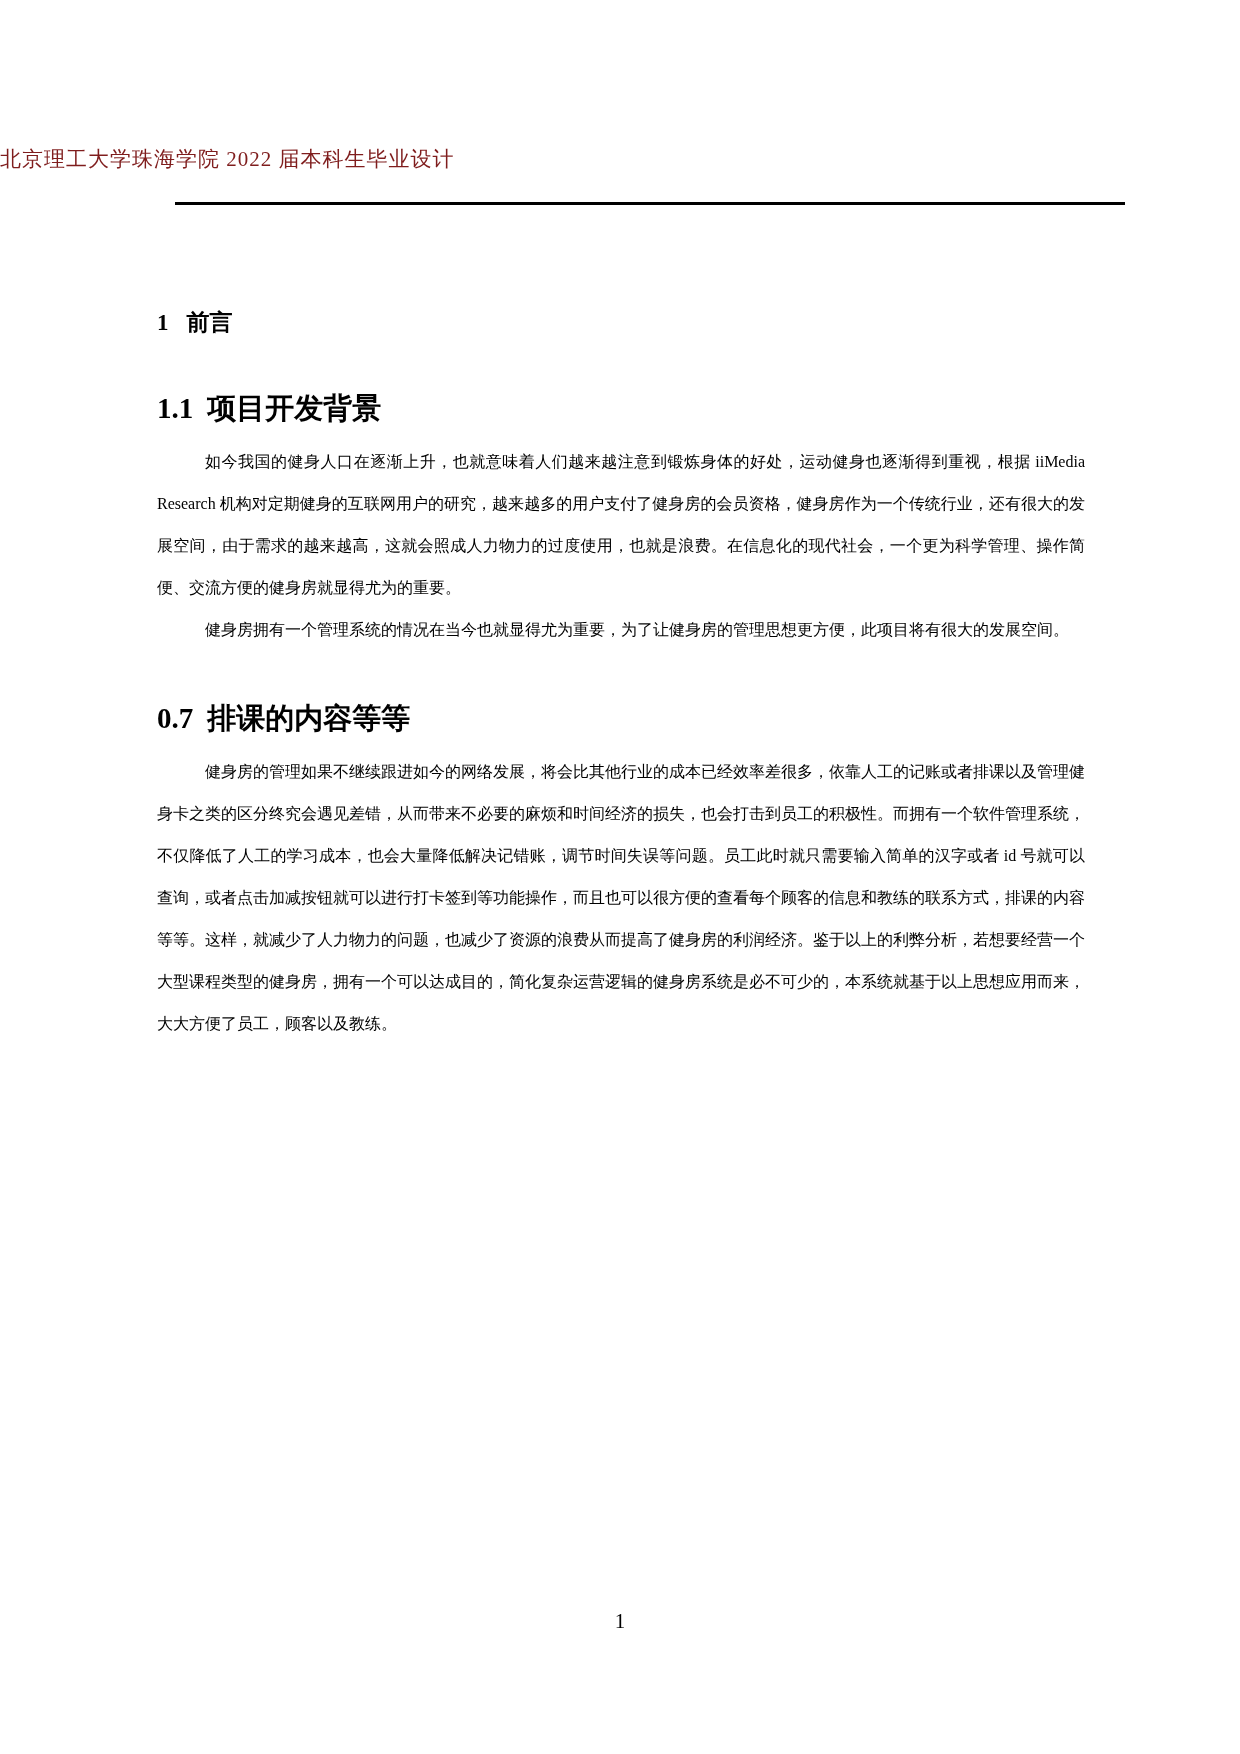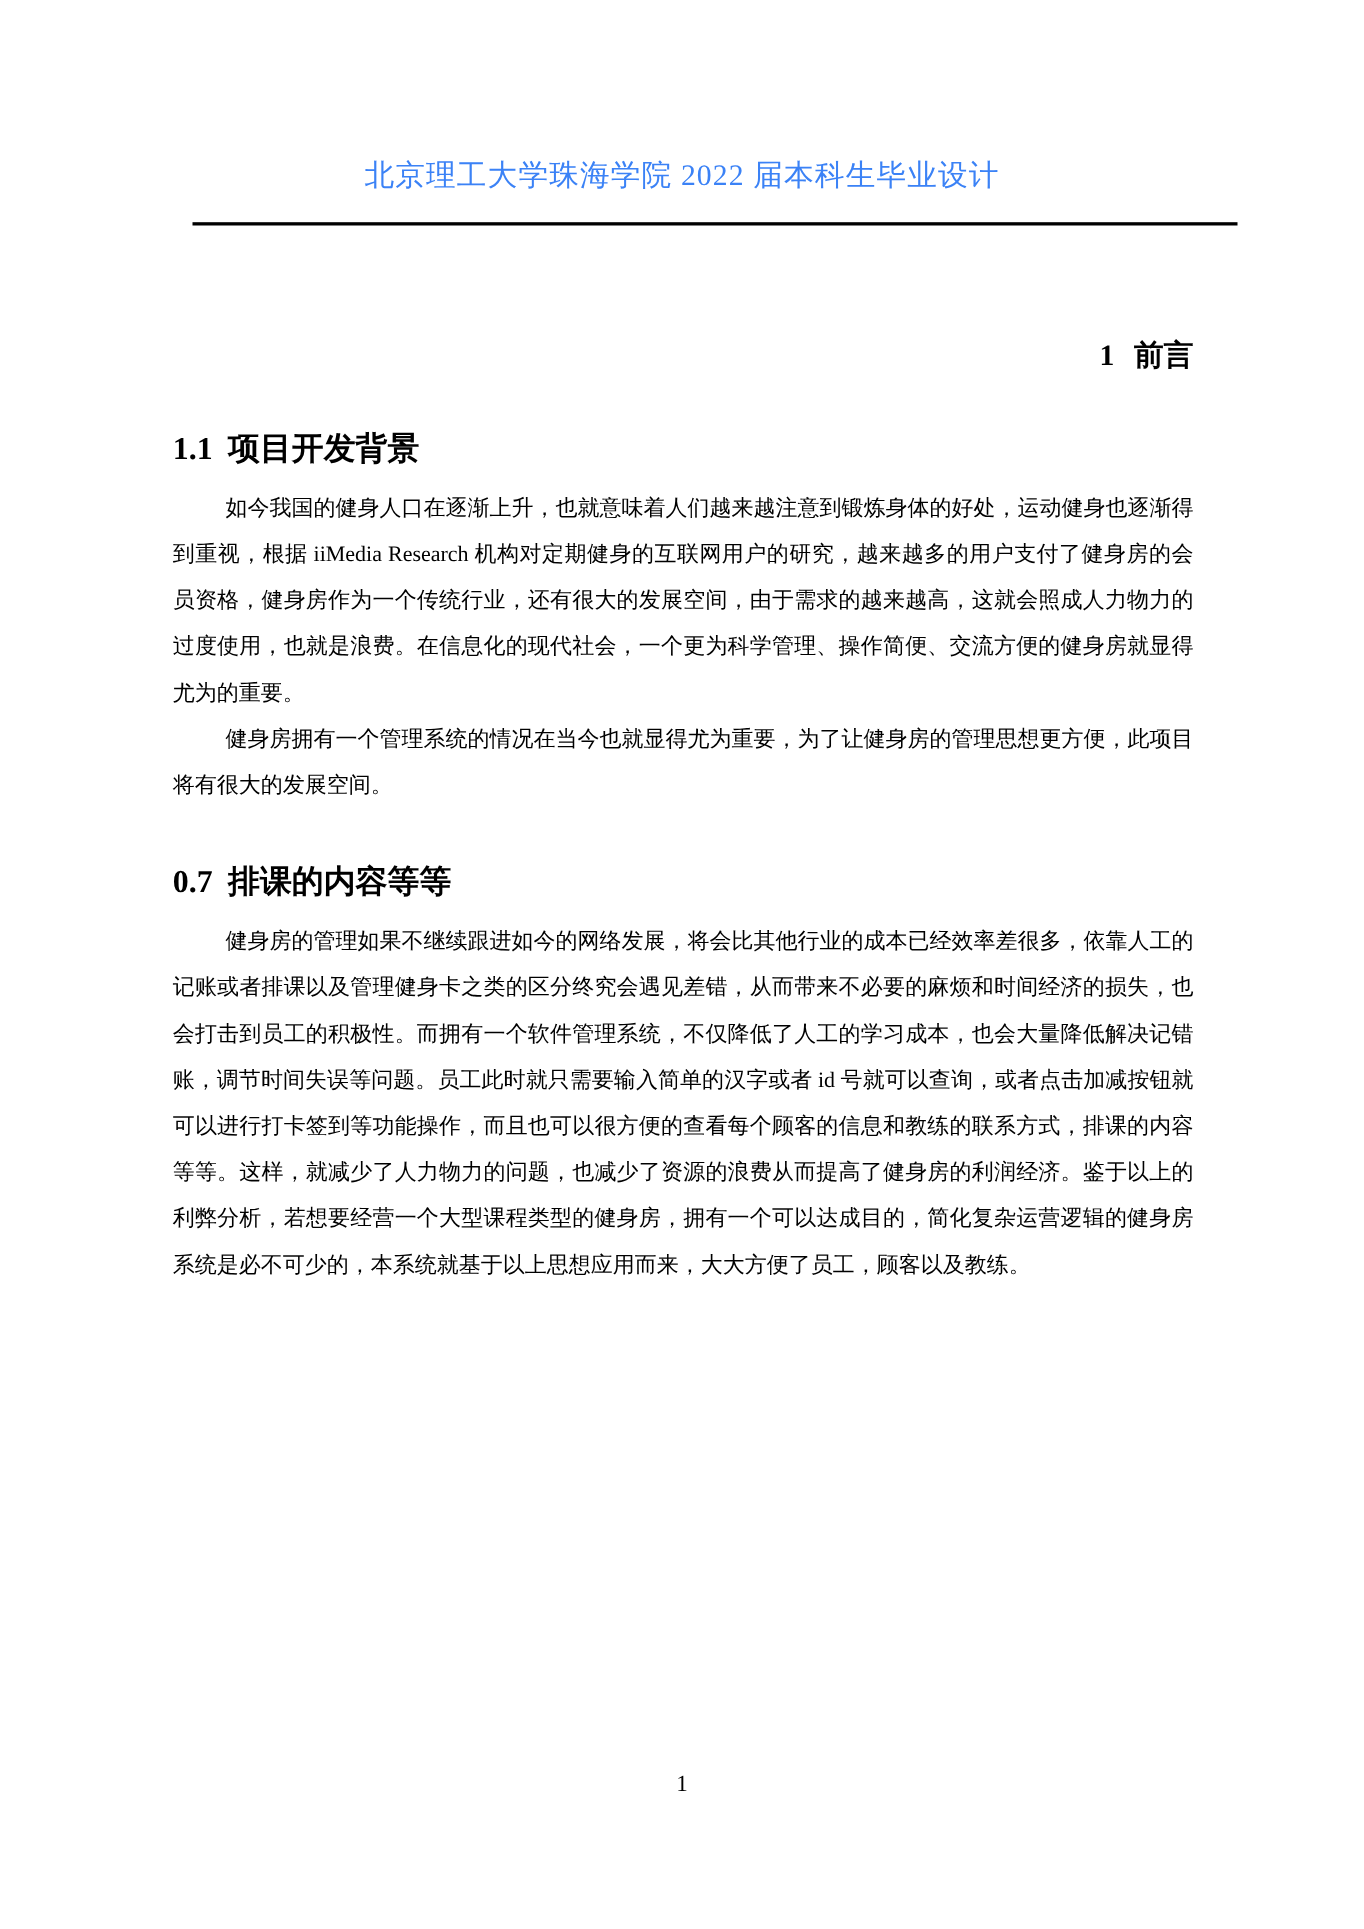--- a/index.html
+++ b/index.html
@@ -14,58 +14,56 @@
     background: #ffffff;
     color: #000000;
     font-family: "Liberation Serif", "DejaVu Serif", serif;
     overflow: hidden;
   }
   
   .page-header {
     padding-top: 146px;
   }
   .header-text {
-    font-size: 27px;
+    font-size: 21px;
     line-height: 27px;
-    text-align: center;
     letter-spacing: 1px;
-    color: #3b82f6;
+    color: #7f1d1d;
   }
   .header-rule {
     margin-top: 29px;
     margin-left: 175px;
     width: 950px;
     height: 3px;
     background: #000000;
   }
   
   .content {
     padding-left: 157px;
     padding-right: 155px;
   }
   h1.chapter {
     margin: 100px 0 0 0;
-    font-size: 27px;
+    font-size: 23px;
     line-height: 36px;
     font-weight: bold;
     font-family: "Liberation Serif", "DejaVu Serif", serif;
-    text-align: right;
   }
   h1.chapter .h-num { margin-right: 18px; }
   h2.section {
     margin: 50px 0 0 0;
     font-size: 29px;
     line-height: 34px;
     font-weight: bold;
     font-family: Liberation Serif, serif;
   }
   h2.section .h-num { margin-right: 14px; }
   p.body-para {
     margin: 0;
-    font-size: 20px;
+    font-size: 16px;
     line-height: 42px;
     text-align: justify;
     text-indent: 48px;
     color: #000000;
   }
   p.body-para.first-after-heading {
     margin-top: 16px;
   }
   
   .page-footer {

